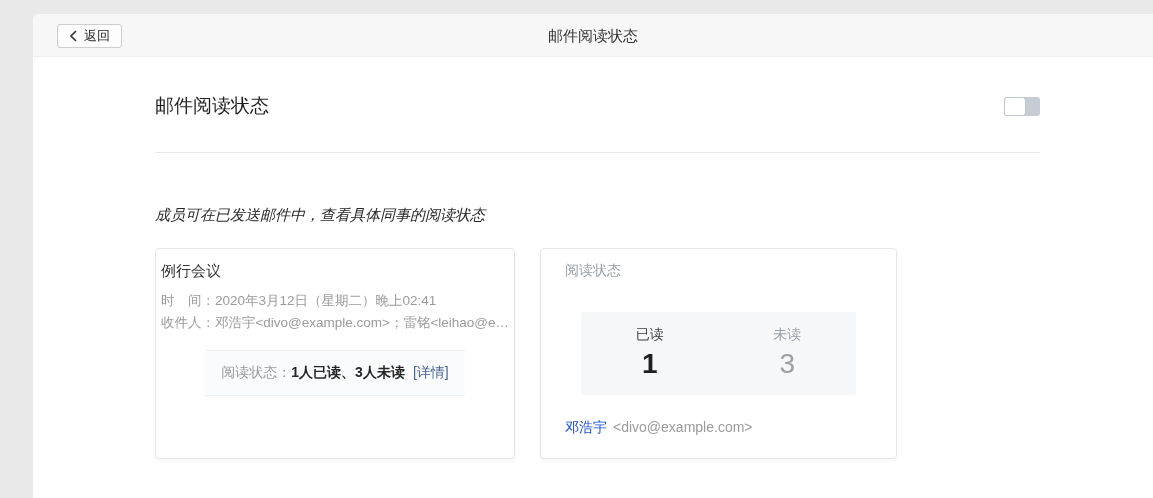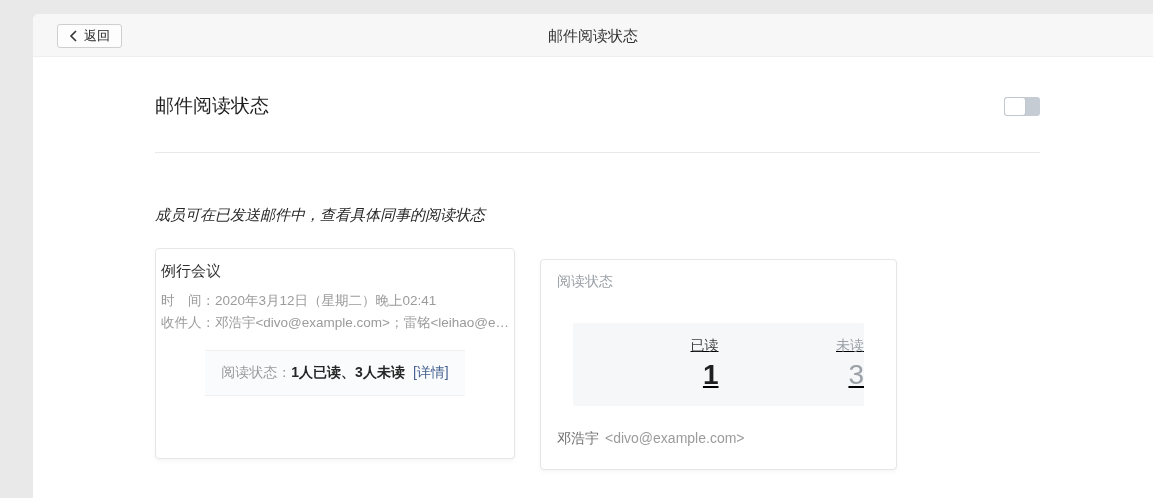--- a/index.html
+++ b/index.html
@@ -129,39 +129,39 @@
   }
   .status-row .lbl { color: #9b9b9b; }
   .status-row .val { color: #262626; font-weight: 600; }
   .status-row .link {
     color: #476293;
     margin-left: 8px;
     text-decoration: none;
     cursor: pointer;
   }
   
-  .read-card { width: 357px; padding: 13px 16px; margin-top: 11px; }
+  .read-card { width: 357px; padding: 13px 24px; }
   .read-card-title { font-size: 14px; color: #9aa0a6; }
   .stats-panel {
     margin: 32px 16px 0;
     background: #f6f7f9;
     border-radius: 2px;
     height: 83px;
     display: flex;
     padding-top: 14px;
   }
-  .stat-col { flex: 1; text-align: right; text-decoration: underline; }
+  .stat-col { flex: 1; text-align: center; }
   .stat-label { font-size: 14px; }
   .stat-count { font-size: 28px; margin-top: 4px; line-height: 32px; }
   .stat-col.dark .stat-label { color: #404040; }
   .stat-col.dark .stat-count { color: #1f1f1f; font-weight: 700; }
   .stat-col.gray .stat-label { color: #9aa0a6; }
   .stat-col.gray .stat-count { color: #9aa0a6; font-weight: 400; }
   .reader-row { margin: 24px 0 0 0; font-size: 14px; }
-  .reader-name { color: #737373; font-family: Liberation Mono, monospace; }
+  .reader-name { color: #1d4ed8; font-family: Liberation Mono, monospace; }
   .reader-email { color: #9b9b9b; margin-left: 6px; }
 </style>
 </head>
 <body>
 
 <div class="panel">
 
   <div class="titlebar">
     <button class="back-btn">
       <span>

